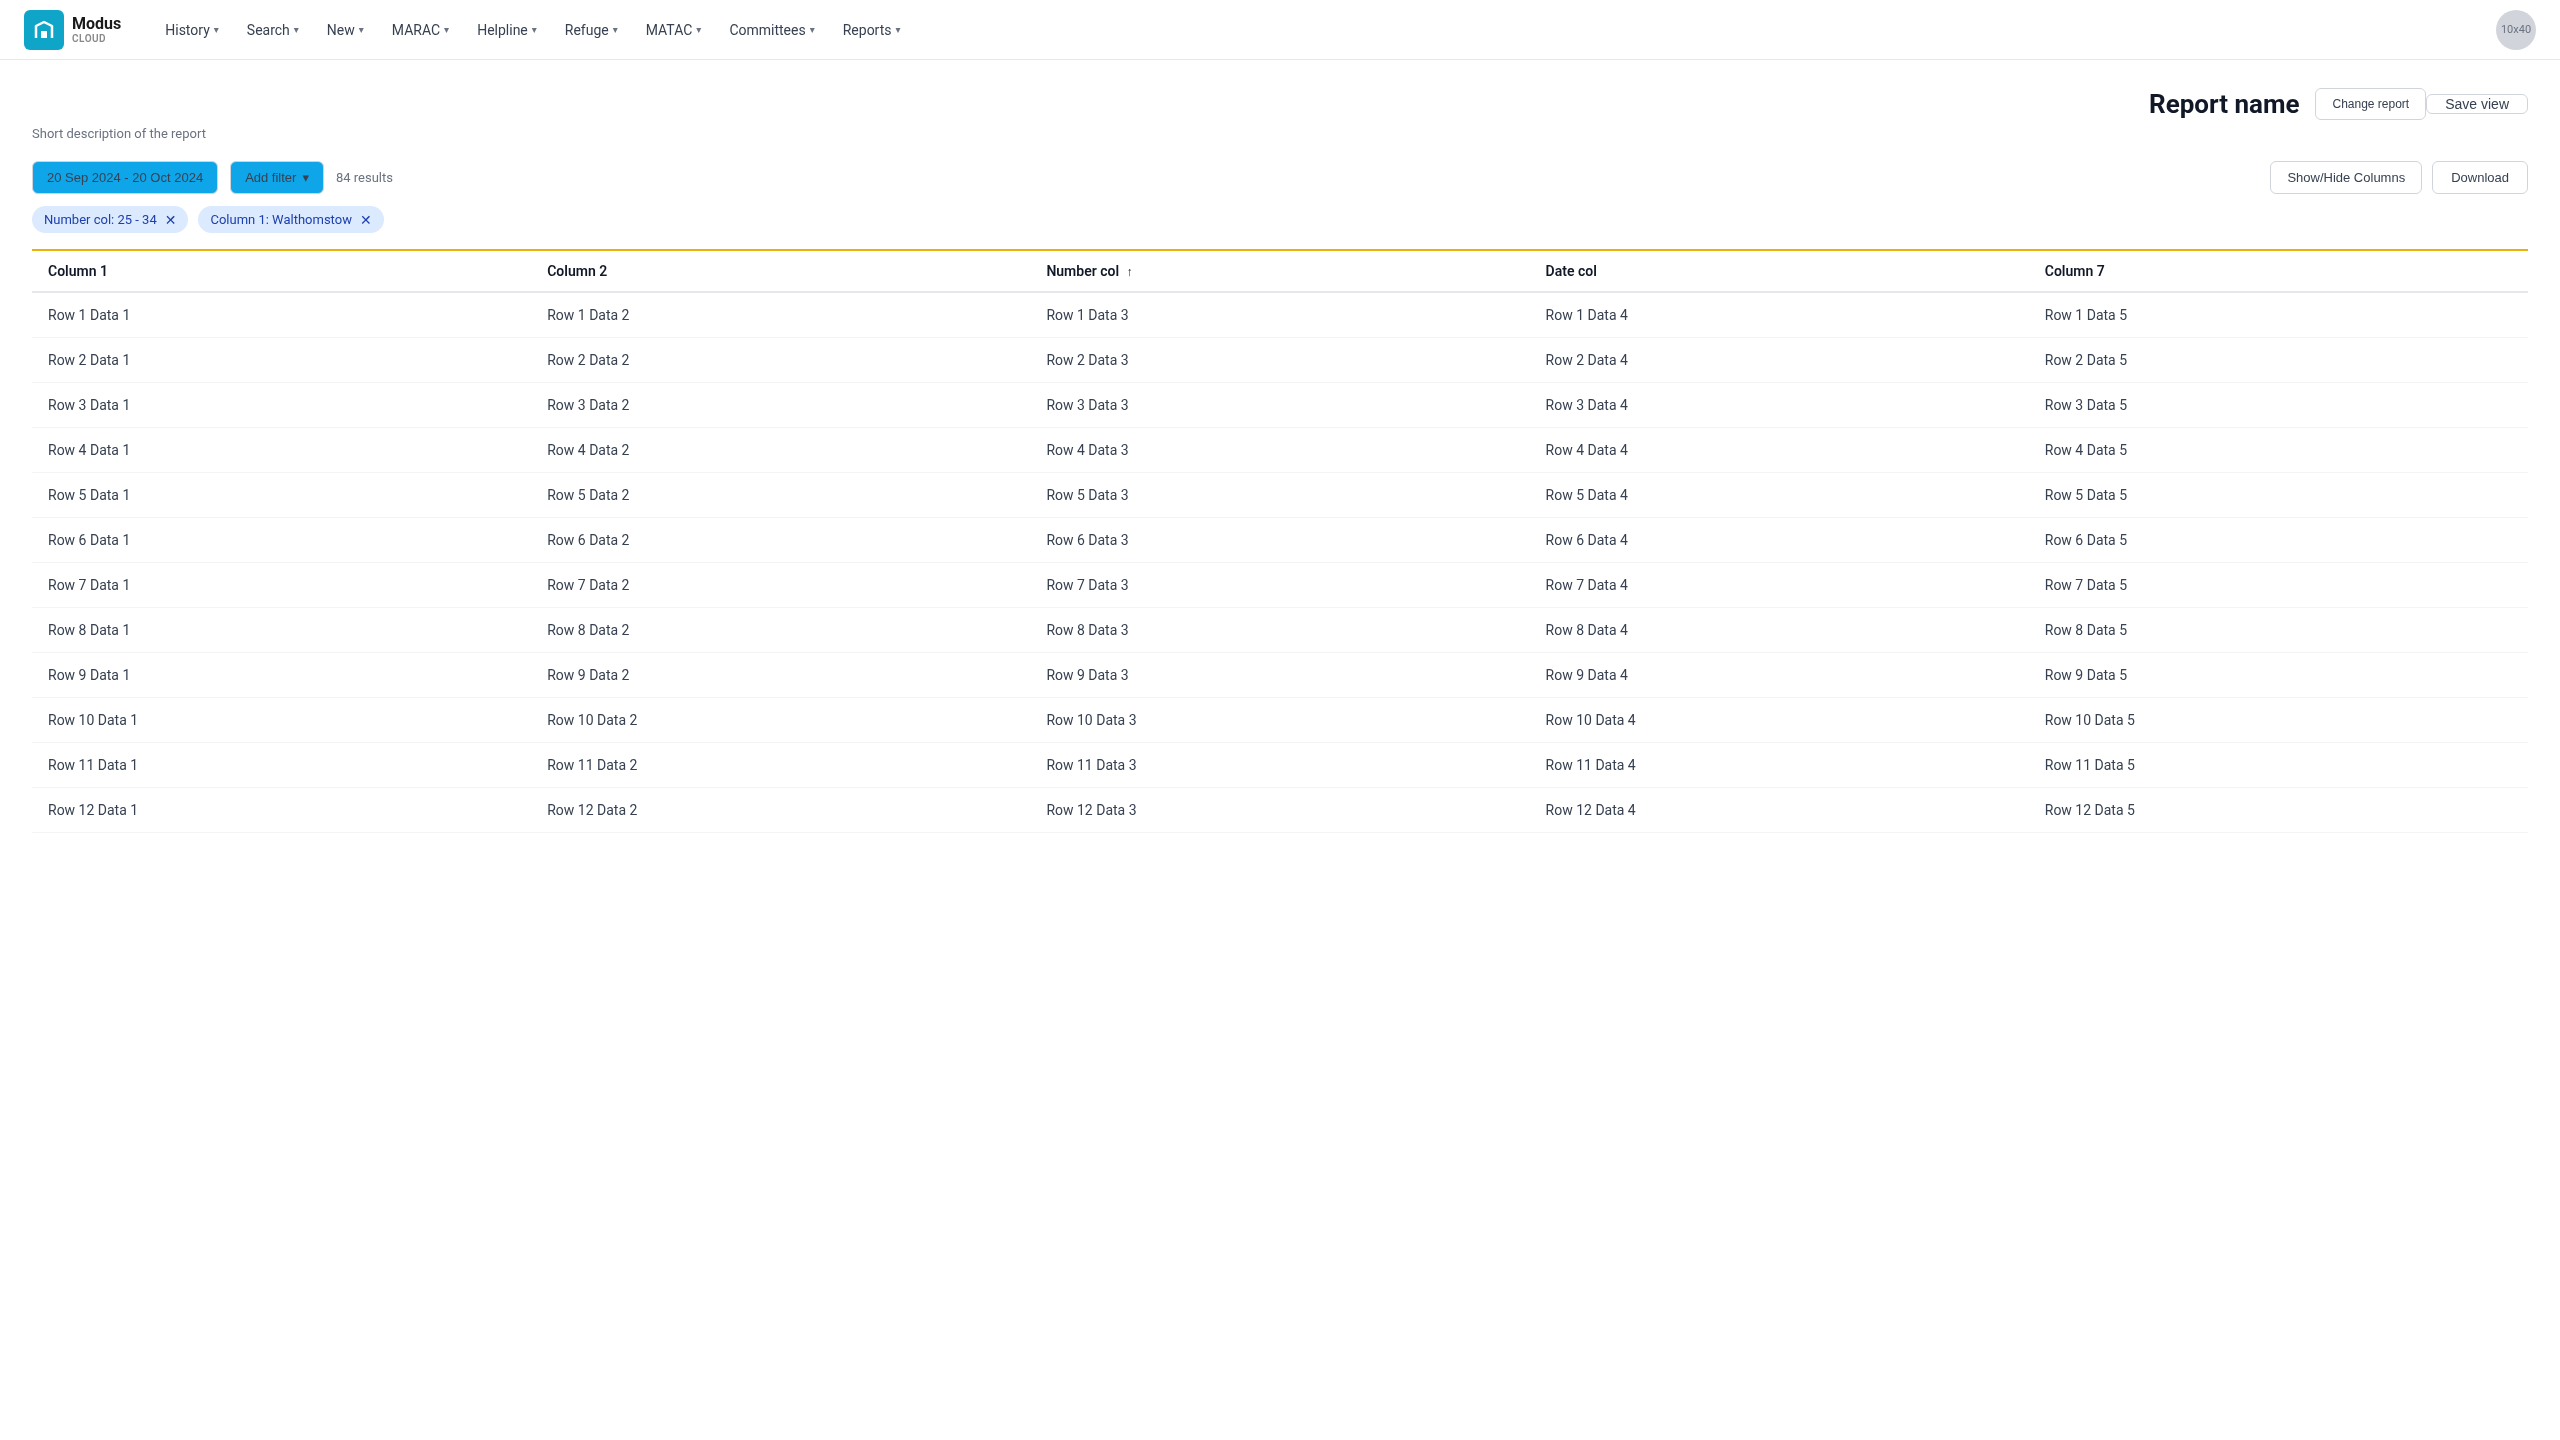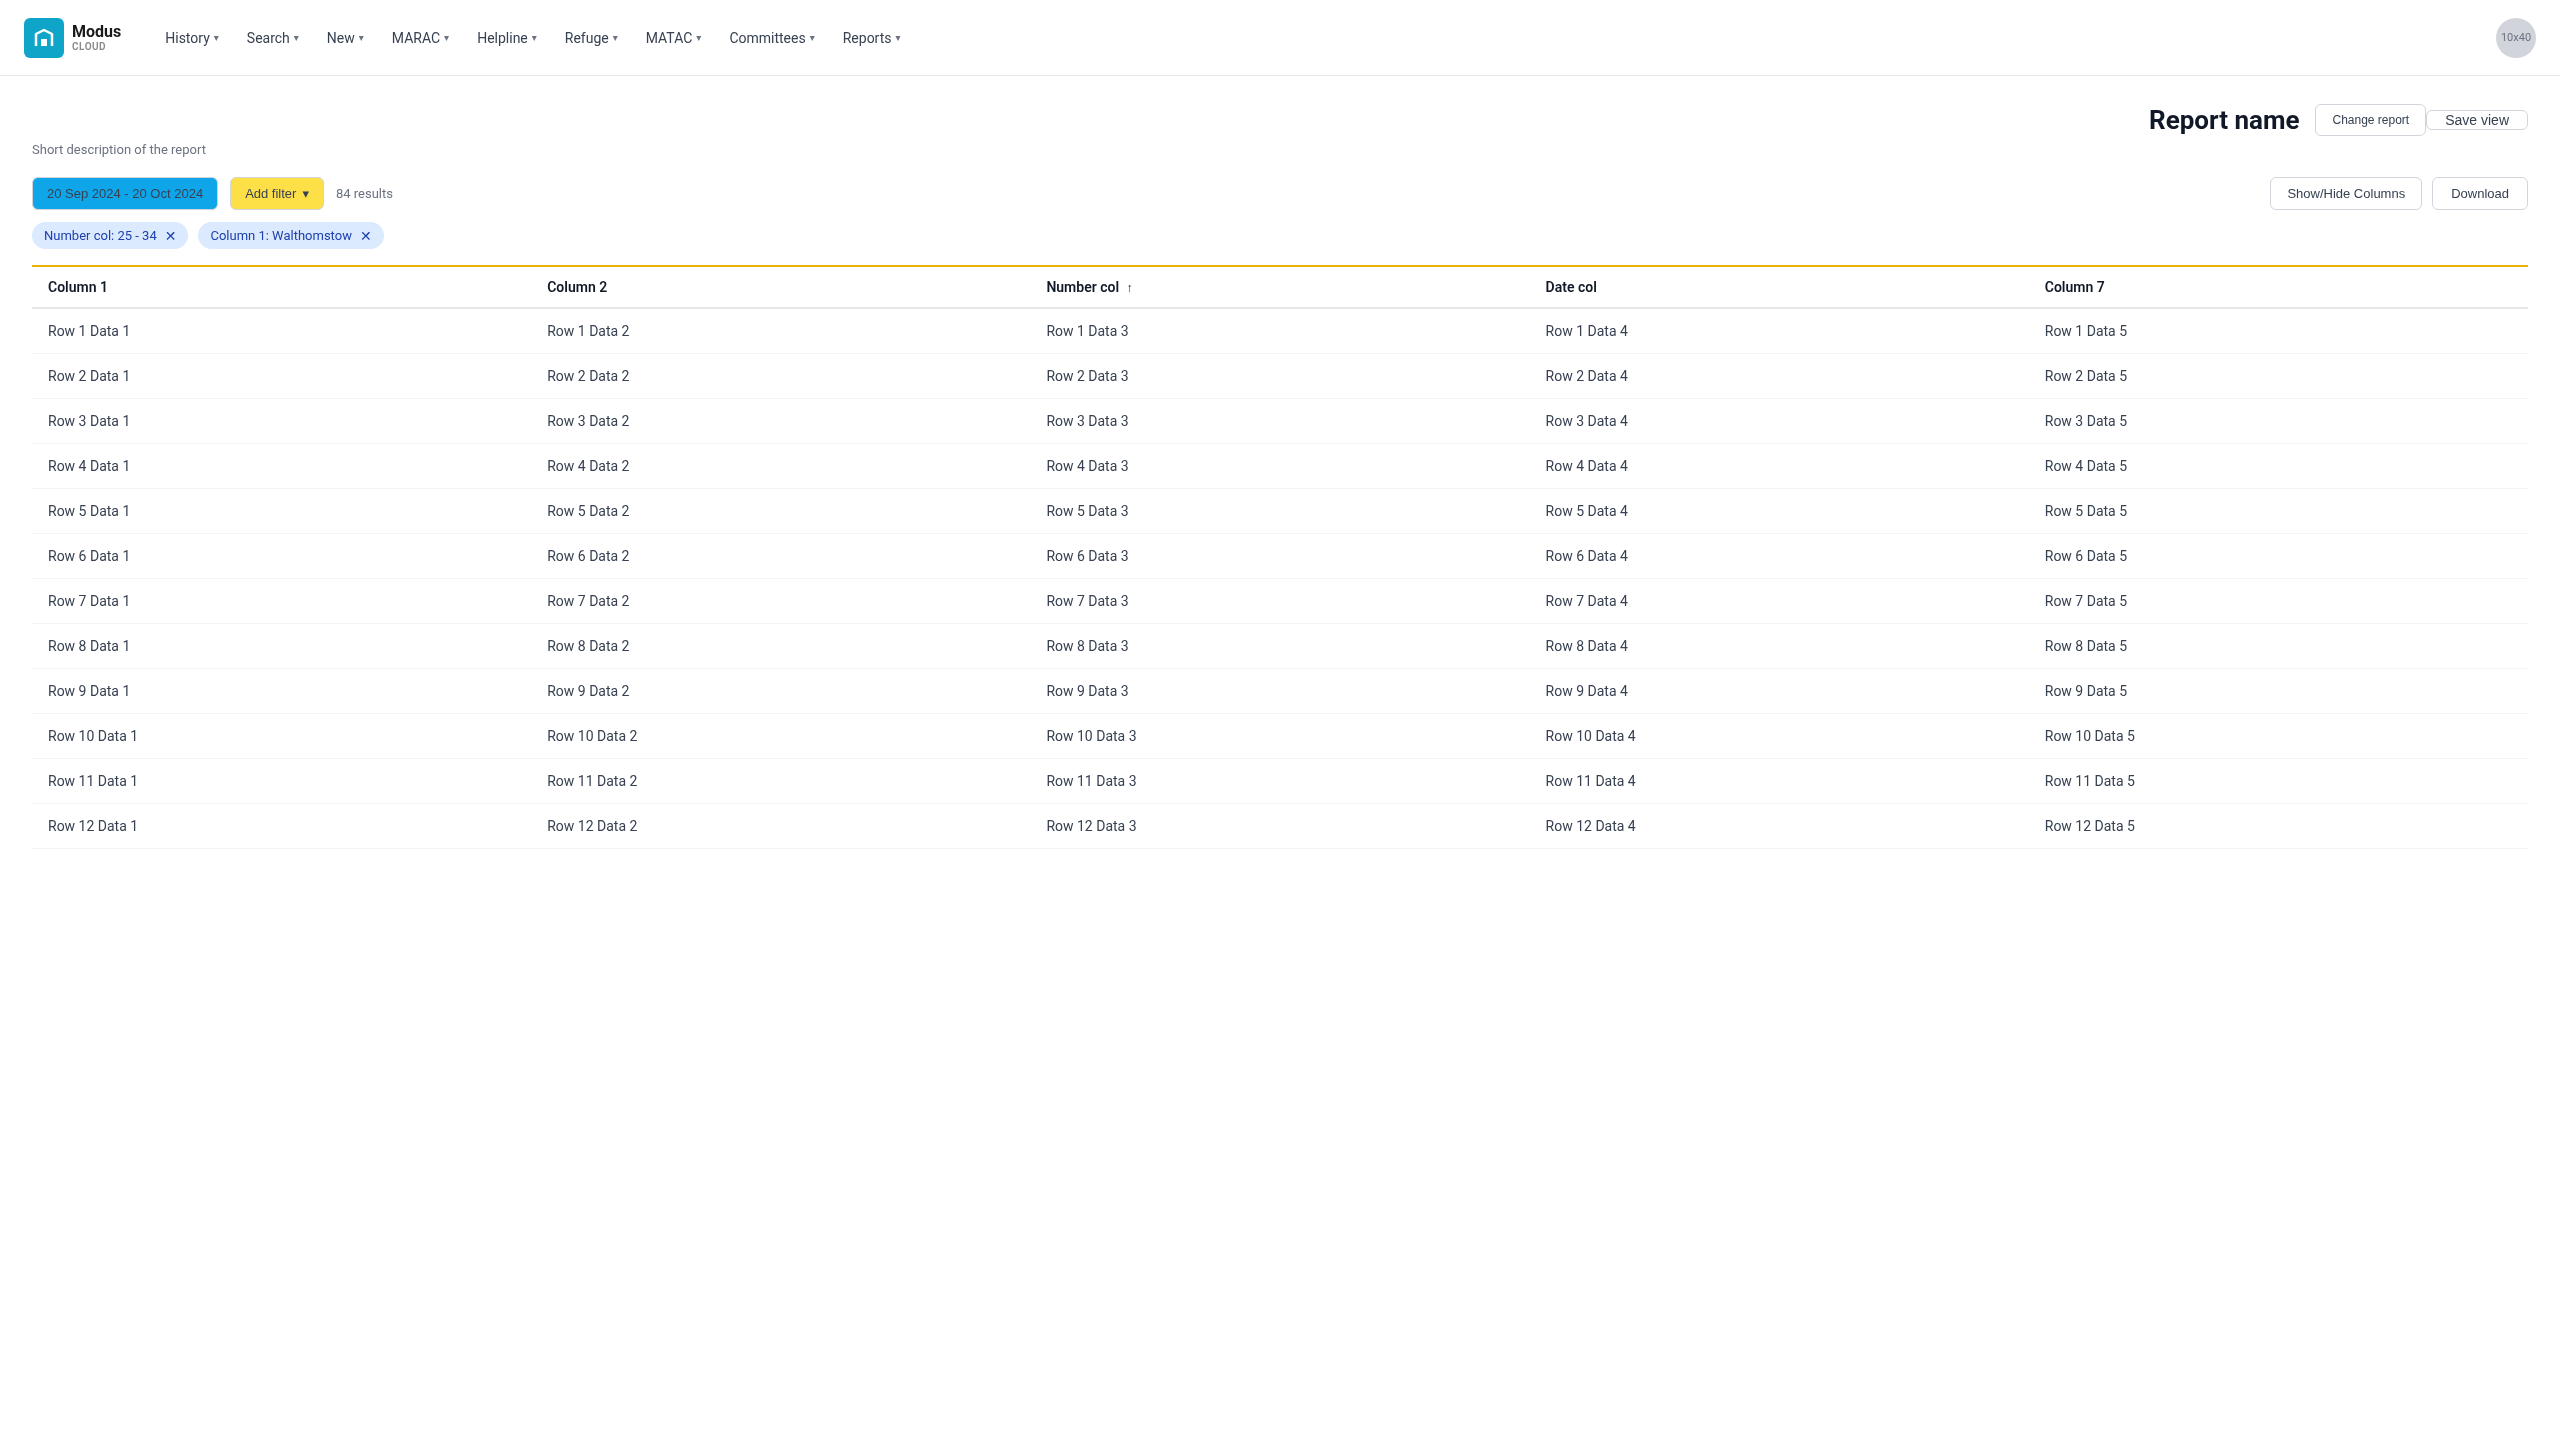--- a/index.html
+++ b/index.html
@@ -14,21 +14,21 @@
       color: #1a1a1a;
       background: #fff;
       min-width: 1280px;
     }
 
     
     .navbar {
       display: flex;
       align-items: center;
       padding: 0 24px;
-      height: 76px;
+      height: 60px;
       border-bottom: 1px solid #e5e7eb;
       background: #fff;
     }
 
     .logo-area {
       display: flex;
       align-items: center;
       margin-right: 32px;
       gap: 8px;
     }
@@ -174,21 +174,21 @@
       color: #374151;
     }
 
     .add-filter-btn {
       display: flex;
       align-items: center;
       gap: 6px;
       padding: 8px 14px;
       border: 1px solid #d1d5db;
       border-radius: 6px;
-      background: #fde047;
+      background: #0ea5e9;
       font-size: 13px;
       cursor: pointer;
       color: #374151;
     }
 
     .results-count {
       font-size: 13px;
       color: #6b7280;
       flex: 1;
     }

